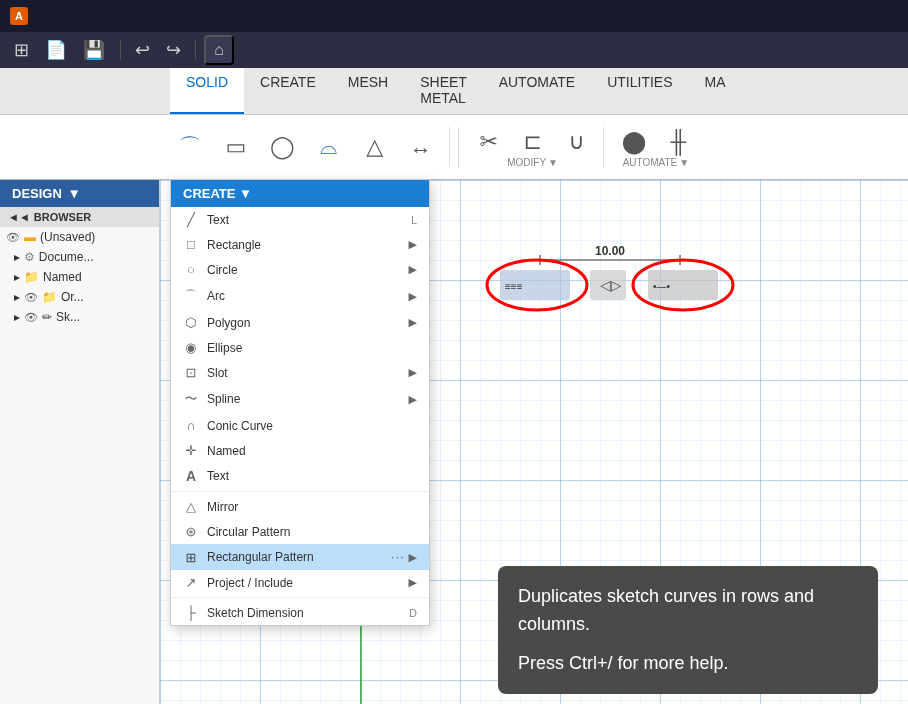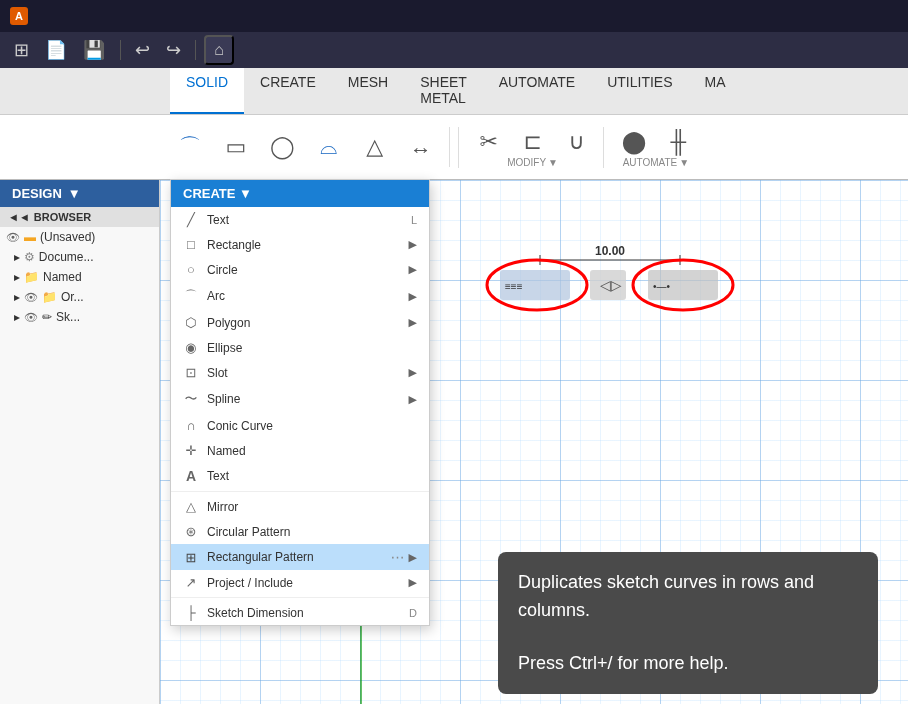--- a/index.html
+++ b/index.html
@@ -172,21 +172,21 @@
       padding: 16px 20px;
       border-radius: 8px;
       width: 380px;
       font-size: 18px;
       line-height: 1.6;
       bottom: 30px;
       right: 30px;
     }
     .tooltip-box p { margin-bottom: 8px; }
     .tooltip-box p:last-child { margin-bottom: 0; }
-    .tooltip-shortcut { margin-top: 24px; }
+    .tooltip-shortcut { margin-top: 10px; }
 
     
     .create-menu {
       position: absolute;
       top: 100%;
       left: 170px;
       background: white;
       border: 1px solid #ccc;
       box-shadow: 2px 4px 12px rgba(0,0,0,0.2);
       width: 260px;

